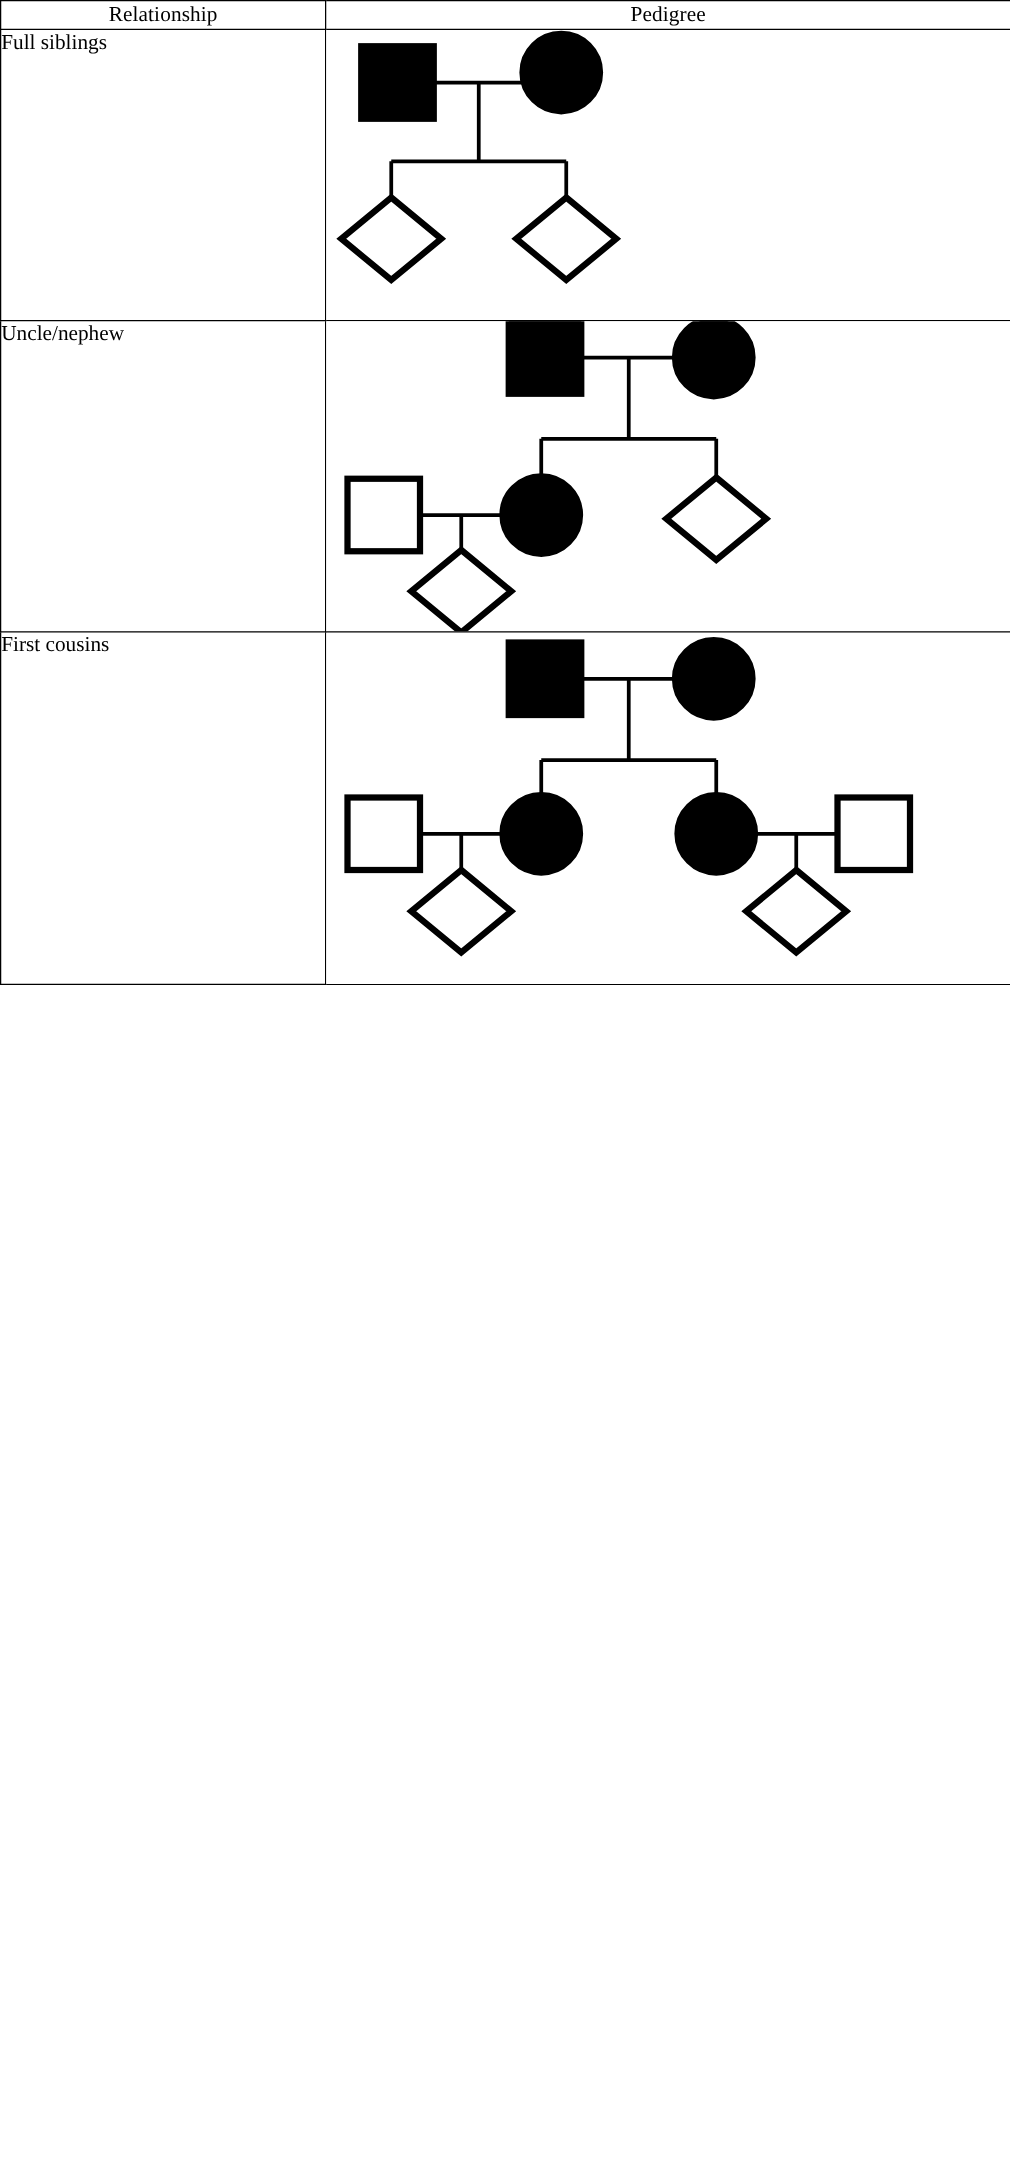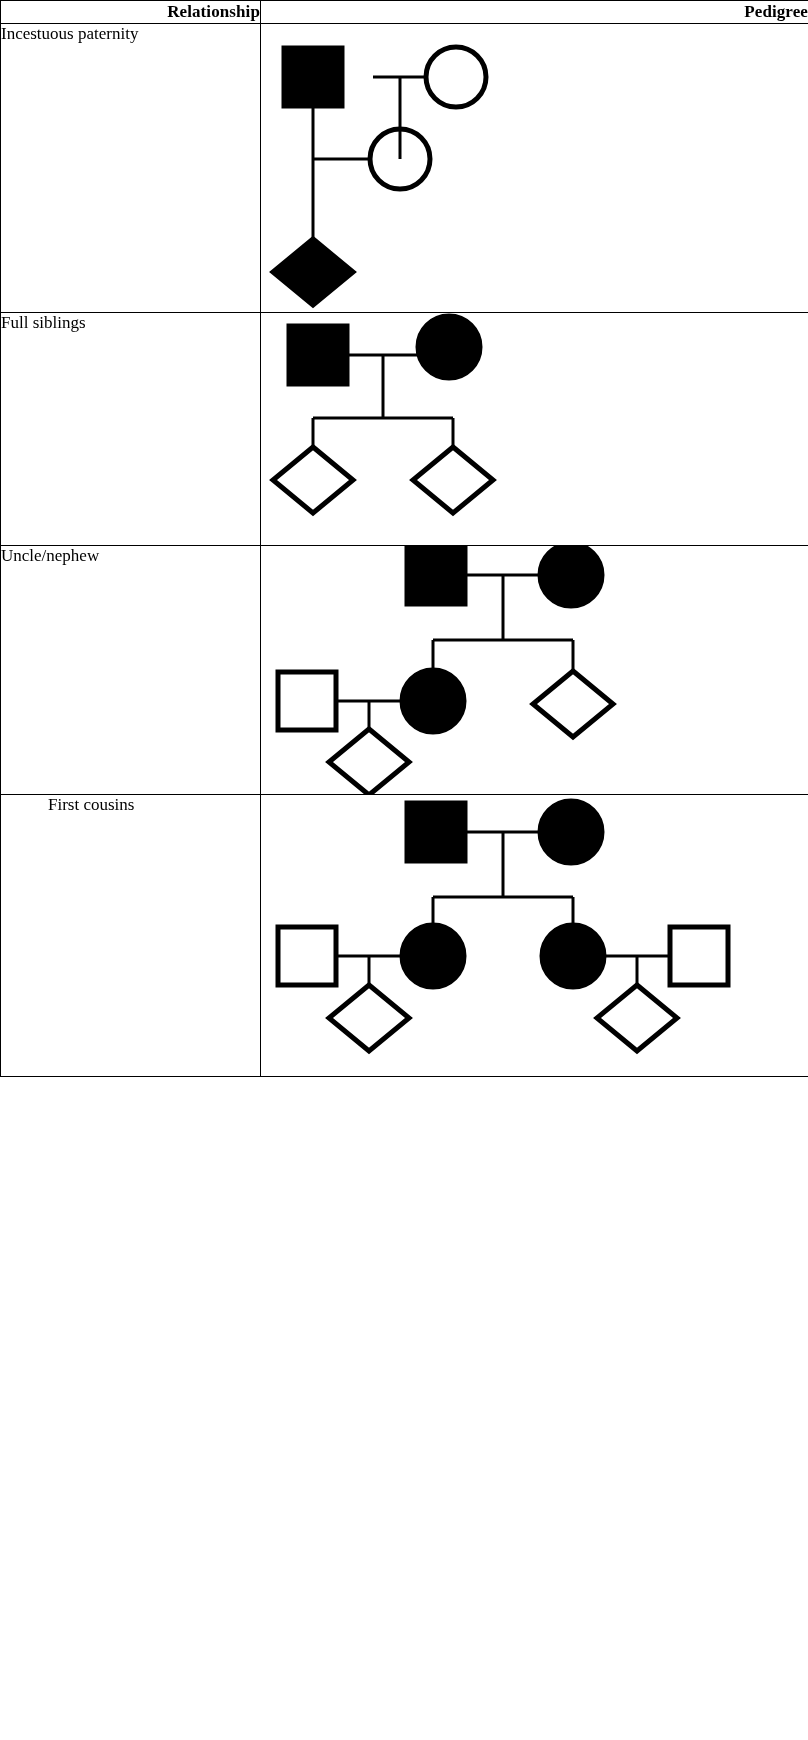--- a/index.html
+++ b/index.html
@@ -28,23 +28,23 @@
   table.pedigree-table td {
     border: 1px solid #000000;
     padding: 0;
     vertical-align: top;
     background: #ffffff;
   }
   col.col-rel { width: 260px; }
   col.col-ped { width: 548px; }
 
   th.hdr {
-    font-weight: bold;
+    font-weight: normal;
     font-size: 17px;
-    text-align: right;
+    text-align: center;
     padding: 4px 0 4px 8px;
     height: 22px;
     line-height: 22px;
     letter-spacing: 0.1px;
   }
   td.rel-cell {
     font-size: 17px;
     padding: 5px 0 0 8px;
     line-height: 20px;
   }
@@ -82,43 +82,20 @@
       <col class="col-ped">
     </colgroup>
     <thead>
       <tr>
         <th class="hdr">Relationship</th>
         <th class="hdr">Pedigree</th>
       </tr>
     </thead>
     <tbody>
 
-      <tr>
-        <td class="rel-cell" style="height:288px;">Incestuous paternity</td>
-        <td class="ped-cell">
-          <svg width="546" height="288" viewBox="0 0 546 288" xmlns="http://www.w3.org/2000/svg">
-
-            <line class="ped-line" x1="112" y1="53" x2="166" y2="53"></line>
-
-            <line class="ped-line" x1="139" y1="53" x2="139" y2="135"></line>
-
-            <line class="ped-line" x1="52" y1="82" x2="52" y2="215"></line>
-
-            <line class="ped-line" x1="52" y1="135" x2="110" y2="135"></line>
-
-            <rect class="ped-shape filled" x="23" y="24" width="58" height="58"></rect>
-
-            <circle class="ped-shape" cx="195" cy="53" r="30"></circle>
-
-            <circle class="ped-shape" cx="139" cy="135" r="30"></circle>
-
-            <polygon class="ped-shape filled" points="52,215 92,248 52,281 12,248"></polygon>
-          </svg>
-        </td>
-      </tr>
 
       <tr>
         <td class="rel-cell" style="height:232px;">Full siblings</td>
         <td class="ped-cell">
           <svg width="546" height="232" viewBox="0 0 546 232" xmlns="http://www.w3.org/2000/svg">
 
             <line class="ped-line" x1="86" y1="42" x2="158" y2="42"></line>
 
             <line class="ped-line" x1="122" y1="42" x2="122" y2="105"></line>
 
@@ -165,21 +142,21 @@
             <polygon class="ped-shape" points="312,125 352,158 312,191 272,158"></polygon>
 
             <rect class="ped-shape" x="17" y="126" width="58" height="58"></rect>
 
             <polygon class="ped-shape" points="108,183 148,216 108,249 68,216"></polygon>
           </svg>
         </td>
       </tr>
 
       <tr>
-        <td class="rel-cell" style="height:281px;padding-left:47px;">First cousins</td>
+        <td class="rel-cell" style="height:281px;">First cousins</td>
         <td class="ped-cell">
           <svg width="546" height="281" viewBox="0 0 546 281" xmlns="http://www.w3.org/2000/svg">
 
             <line class="ped-line" x1="204" y1="37" x2="278" y2="37"></line>
 
             <line class="ped-line" x1="242" y1="37" x2="242" y2="102"></line>
 
             <line class="ped-line" x1="172" y1="102" x2="312" y2="102"></line>
             <line class="ped-line" x1="172" y1="102" x2="172" y2="130"></line>
             <line class="ped-line" x1="312" y1="102" x2="312" y2="130"></line>

